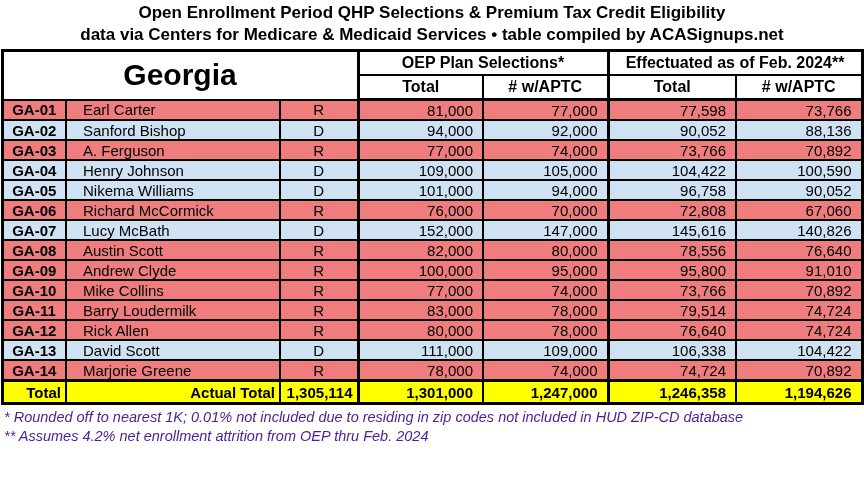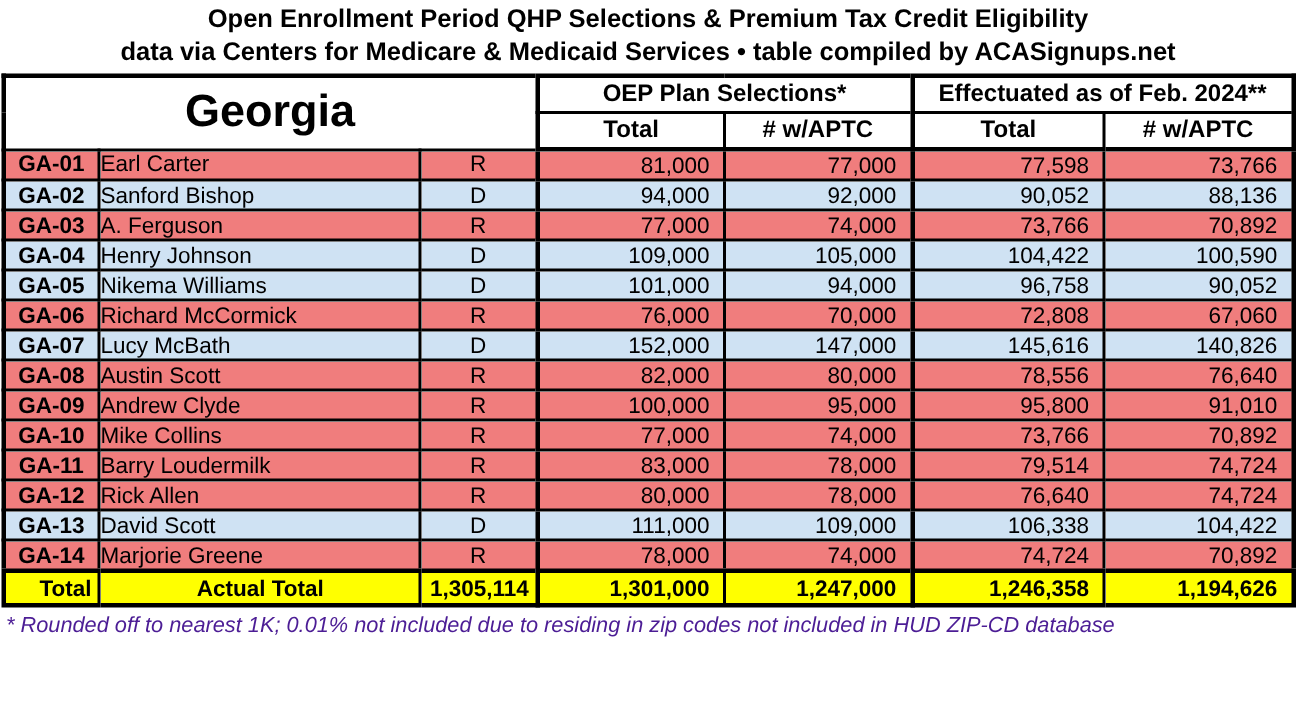--- a/index.html
+++ b/index.html
@@ -38,36 +38,36 @@
     font-size: 30px;
     font-weight: bold;
     text-align: center;
     border-right: 3px solid #000;
   }
   .group-head { text-align: center; font-size: 16px; height: 22px; }
   .sub-head   { text-align: center; font-size: 16px; height: 22px; border-bottom: 3px solid #000; }
   .sec { border-right: 3px solid #000; }
 
   .c-district { text-align: center; font-weight: bold; }
-  .c-name     { text-align: left; padding-left: 0; }
+  .c-name     { text-align: left; padding-left: 16px; }
   .c-party    { text-align: center; }
   .c-num      { text-align: right; padding-right: 9px; }
 
   tr.rep td { background: var(--rep-color); }
   tr.dem td { background: var(--dem-color); }
 
   .total-row td {
     background: var(--total-color);
     font-weight: bold;
     border-top: 3px solid #000;
     border-bottom: 3px solid #000;
     height: 20px;
   }
   .t-label    { text-align: right; padding-right: 4px; }
-  .t-sublabel { text-align: center; padding-right: 4px; }
+  .t-sublabel { text-align: right; padding-right: 4px; }
 
   .footnotes { margin: 3px 0 0 4px; }
   .footnote {
     font-style: italic;
     font-size: 14.5px;
     line-height: 19px;
     color: #4c1d95;
   }
 </style>
 </head>
@@ -237,13 +237,14 @@
       <td class="c-num">1,301,000</td>
       <td class="c-num sec">1,247,000</td>
       <td class="c-num">1,246,358</td>
       <td class="c-num">1,194,626</td>
     </tr>
   </tfoot>
 </table>
 
 <div class="footnotes">
   <div class="footnote">* Rounded off to nearest 1K; 0.01% not included due to residing in zip codes not included in HUD ZIP-CD database</div>
+  <div class="footnote">** Assumes 4.2% net enrollment attrition from OEP thru Feb. 2024</div>
 </div>
 
 </body></html>

